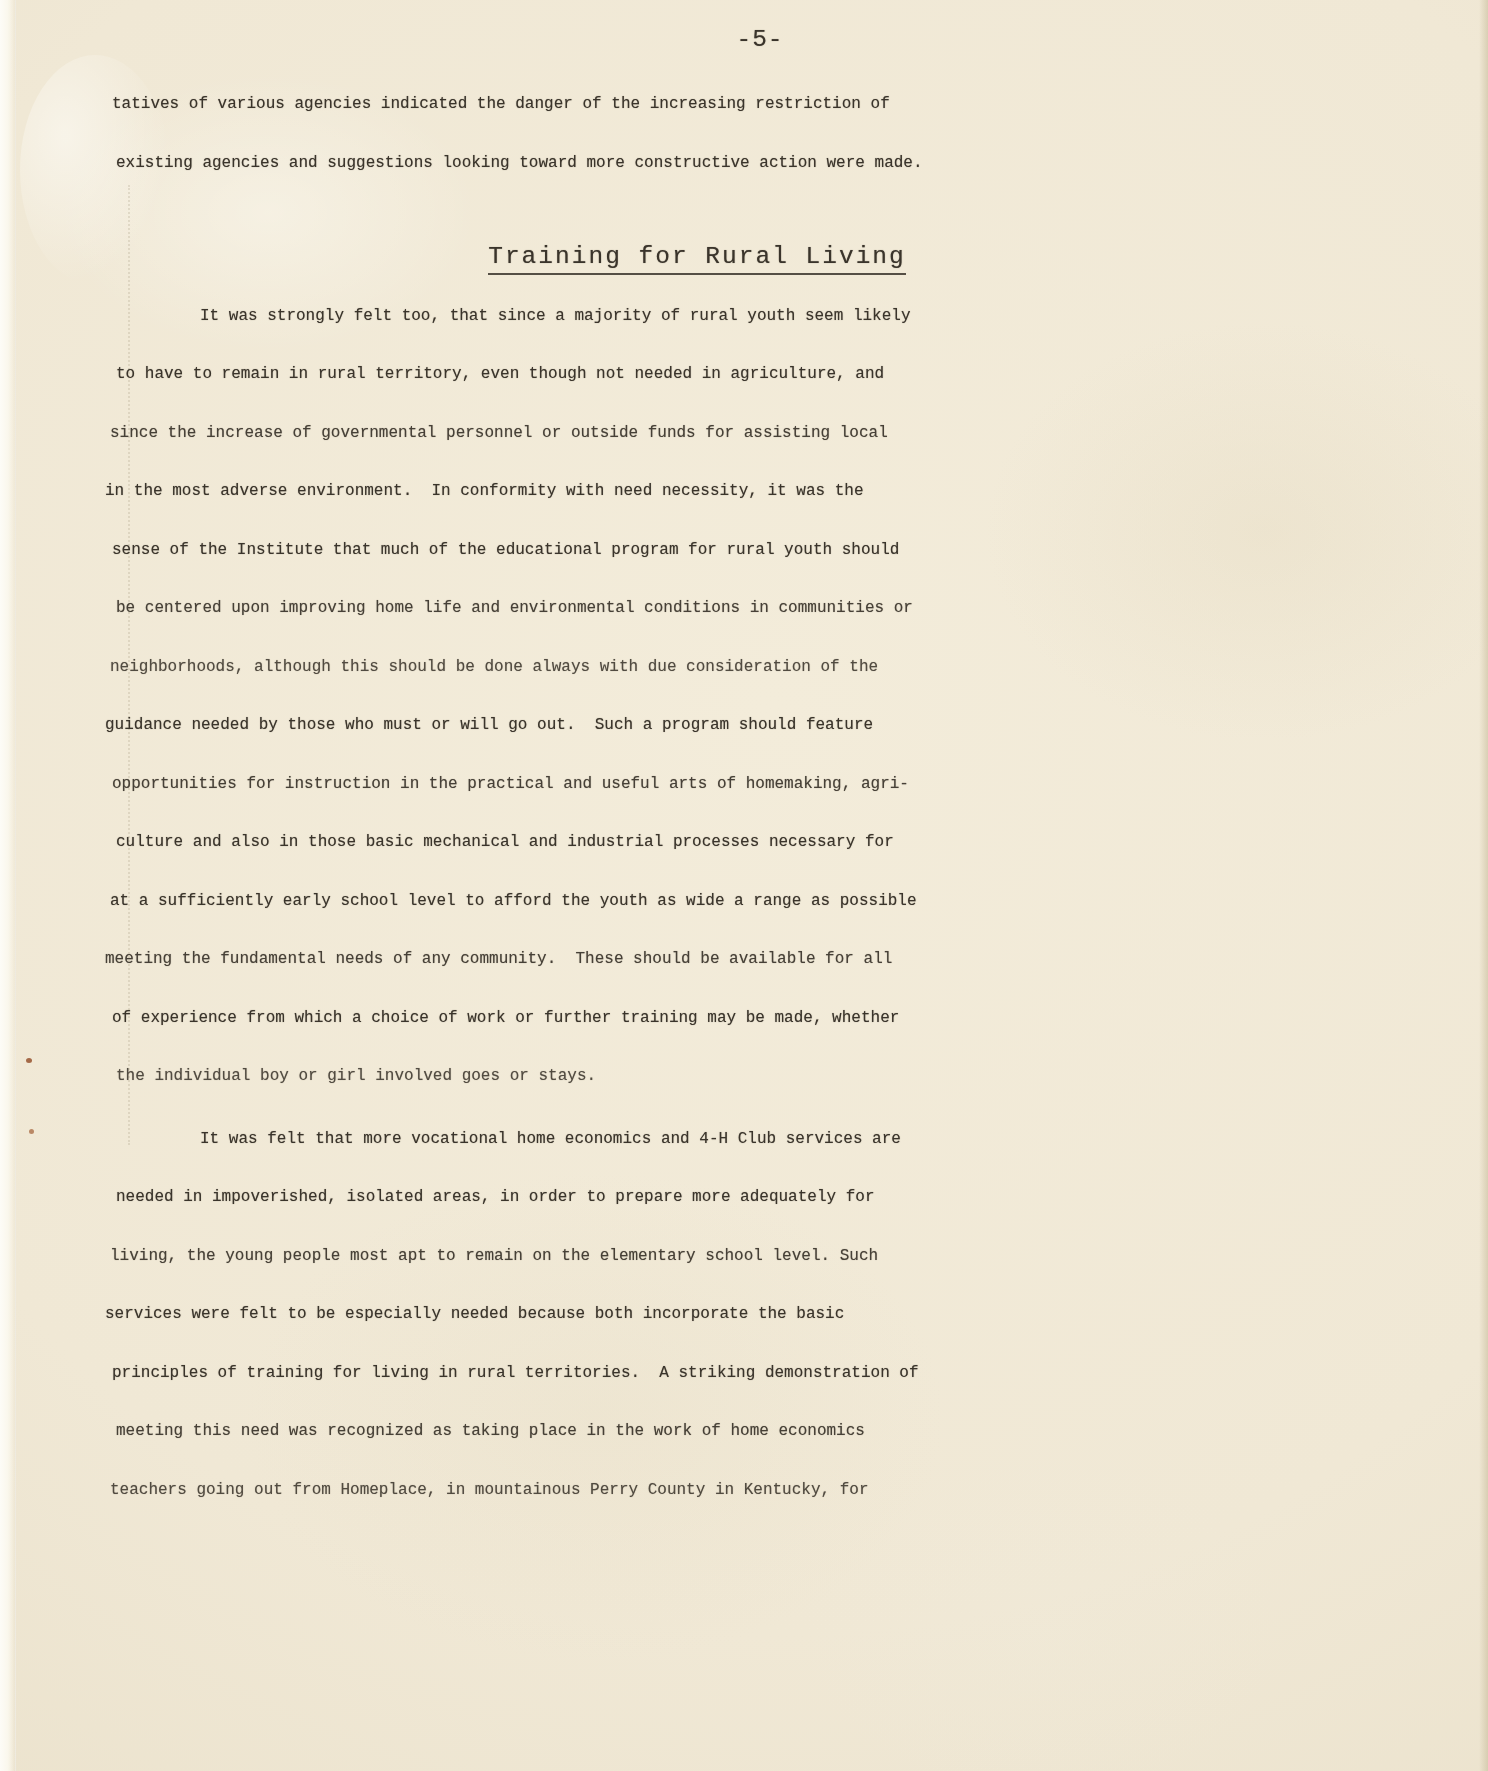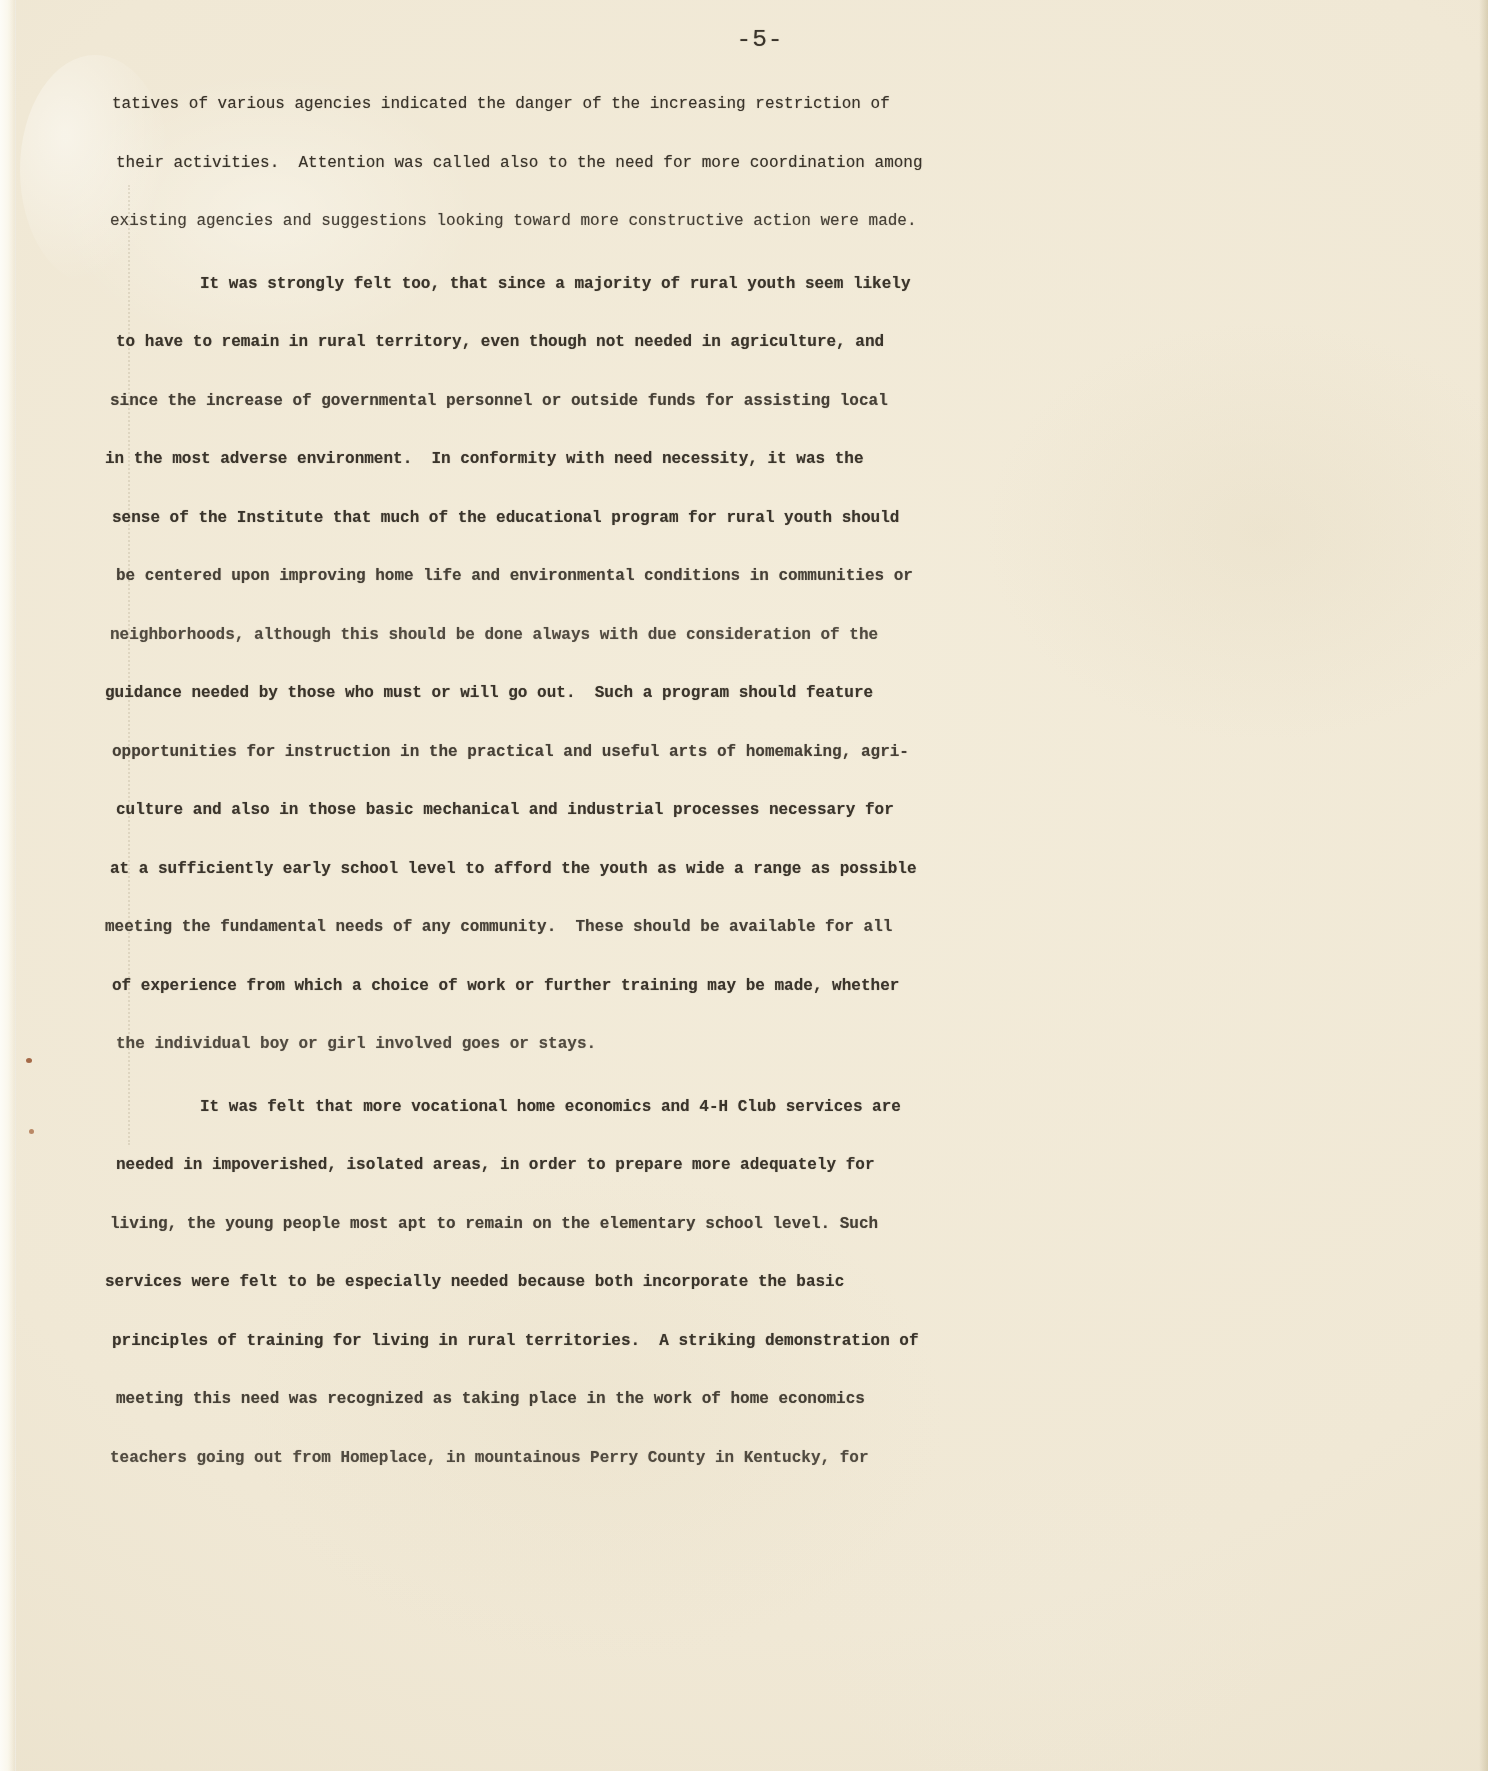--- a/index.html
+++ b/index.html
@@ -62,21 +62,21 @@
     letter-spacing: 1px;
     text-shadow: 0 0 1px rgba(55,48,36,0.5);
   }
   .text-column {
     position: absolute; left: 112px; top: 0;
     width: 1270px;
   }
   .block-paragraph:first-child { margin-top: 75px; }
   .block-heading { margin-top: 36px; height: 58.5px; line-height: 58.5px; text-align: center; padding-right: 100px; }
   .block-heading + .block-paragraph { margin-top: 0; }
-  .block-paragraph + .block-paragraph { margin-top: 4px; font-weight: bold; }
+  .block-paragraph + .block-paragraph { margin-top: 4px; }
   .heading-text {
     font-size: 24.5px;
     letter-spacing: 2px;
     border-bottom: 2px solid rgba(58,52,43,0.85);
     padding-bottom: 3px;
     text-shadow: 0 0 1px rgba(55,48,36,0.5);
   }
   .text-line {
     white-space: pre;
     font-size: 16px;
@@ -101,23 +101,23 @@
   <div class="corner-highlight"></div>
   <div class="fold-line"></div>
   <div class="speck speck-1"></div>
   <div class="speck speck-2"></div>
 
   <div class="page-number">-5-</div>
 
   <div class="text-column" id="doc-blocks">
       <div class="block-paragraph">
         <div class="text-line">tatives of various agencies indicated the danger of the increasing restriction of</div>
-        <div class="text-line">their activities.  Attention was called also to the need for more coordination among</div>
         <div class="text-line">existing agencies and suggestions looking toward more constructive action were made.</div>
       </div>
+      <div class="block-heading"><span class="heading-text">Training for Rural Living</span></div>
       <div class="block-paragraph indent-first">
         <div class="text-line">It was strongly felt too, that since a majority of rural youth seem likely</div>
         <div class="text-line">to have to remain in rural territory, even though not needed in agriculture, and</div>
         <div class="text-line">since the increase of governmental personnel or outside funds for assisting local</div>
         <div class="text-line">in the most adverse environment.  In conformity with need necessity, it was the</div>
         <div class="text-line">sense of the Institute that much of the educational program for rural youth should</div>
         <div class="text-line">be centered upon improving home life and environmental conditions in communities or</div>
         <div class="text-line">neighborhoods, although this should be done always with due consideration of the</div>
         <div class="text-line">guidance needed by those who must or will go out.  Such a program should feature</div>
         <div class="text-line">opportunities for instruction in the practical and useful arts of homemaking, agri-</div>

